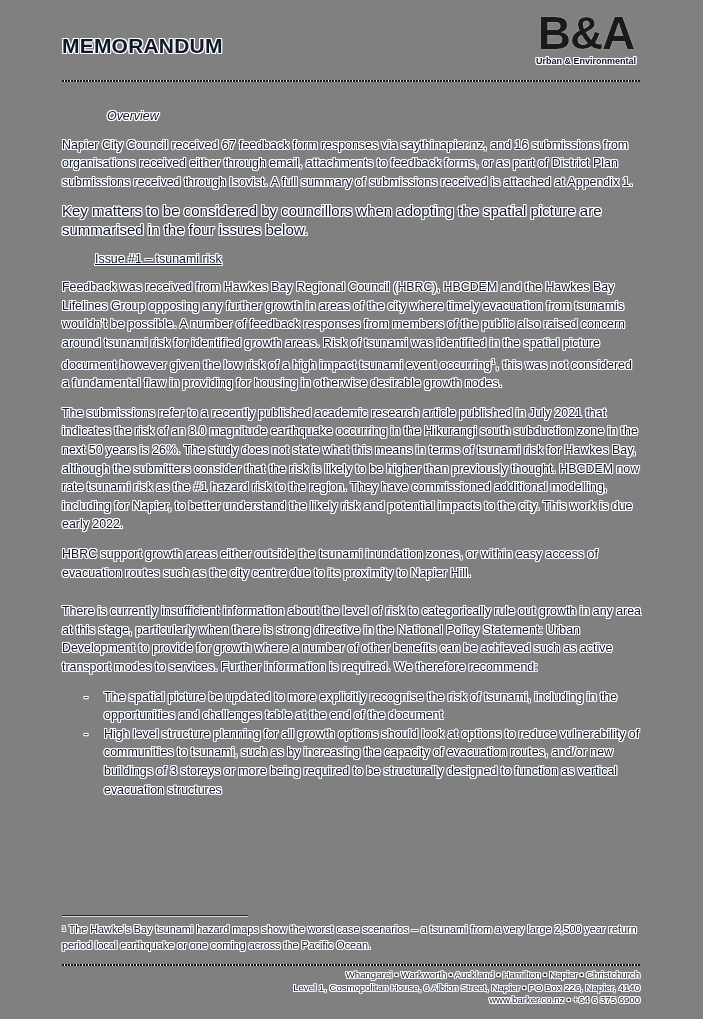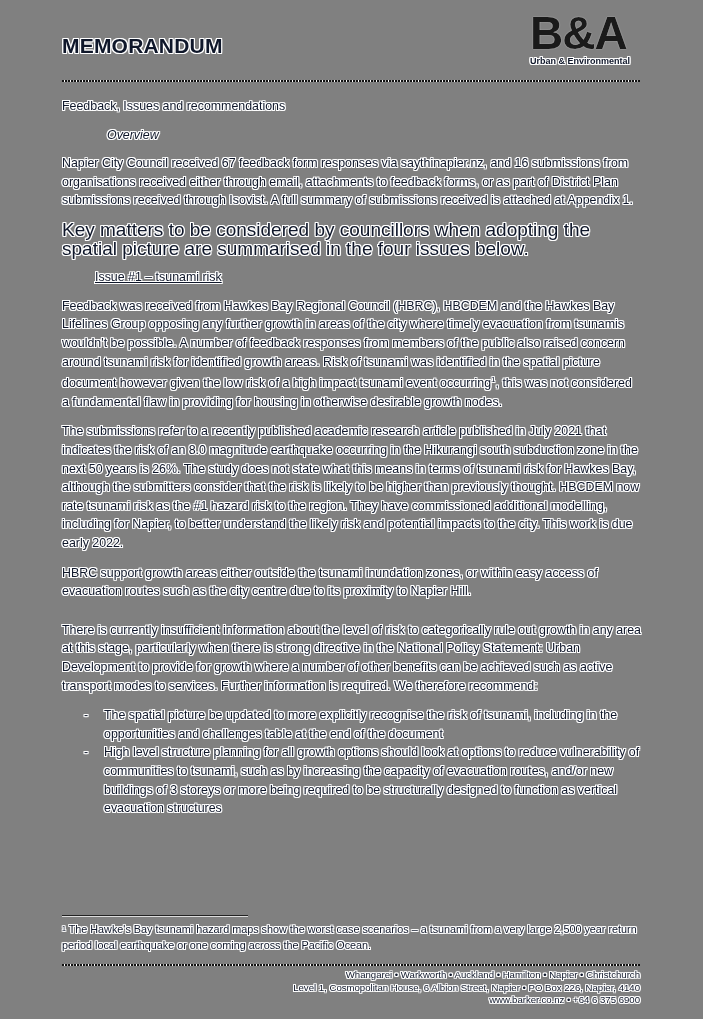--- a/index.html
+++ b/index.html
@@ -13,21 +13,21 @@
   .halo {
     color: #0f172a;
     text-shadow:
       -1px -1px 0 #fff, 1px -1px 0 #fff, -1px 1px 0 #fff, 1px 1px 0 #fff,
       0 -1px 0 #fff, 0 1px 0 #fff, -1px 0 0 #fff, 1px 0 0 #fff;
   }
   .title {
     position: absolute; left: 62px; top: 34px;
     font-size: 21px; font-weight: bold; letter-spacing: 0.2px;
   }
-  .logo { position: absolute; left: 530px; top: 10px; width: 112px; text-align: left; }
+  .logo { position: absolute; left: 530px; top: 10px; width: 112px; text-align: center; }
   .logo-mark {
     font-size: 46px; font-weight: bold; line-height: 46px; color: #1a1a1a;
     letter-spacing: -1px;
     text-shadow: 0 0 1px #fff;
   }
   .logo-sub { font-size: 9px; font-weight: bold; margin-top: 0; }
   .dotline {
     position: absolute; left: 62px; width: 578px; height: 2px;
     background-image: repeating-linear-gradient(90deg, #111 0 2px, #fff 2px 3px, #111 3px 5px, #aaa 5px 6px);
   }
@@ -52,27 +52,26 @@
 <div class="title halo">MEMORANDUM</div>
 
 <div class="logo">
   <div class="logo-mark">B&amp;A</div>
   <div class="logo-sub halo">Urban &amp; Environmental</div>
 </div>
 
 <div class="dotline" style="top:80px;"></div>
 
 <div class="content">
-  <p class="h-section halo">Feedback, Issues and recommendations</p>
   <div class="gap-s"></div>
   <p class="italic halo">Overview</p>
   <div class="gap-s"></div>
   <p class="halo">Napier City Council received 67 feedback form responses via saythinapier.nz, and 16 submissions from organisations received either through email, attachments to feedback forms, or as part of District Plan submissions received through Isovist. A full summary of submissions received is attached at Appendix 1.</p>
   <div class="gap-m"></div>
-  <p class="halo" style="font-size:19px;">Key matters to be considered by councillors when adopting the spatial picture are summarised in the four issues below.</p>
+  <p class="halo" style="font-size:15px;">Key matters to be considered by councillors when adopting the spatial picture are summarised in the four issues below.</p>
   <div class="gap-s"></div>
   <p class="underline halo">Issue #1 – tsunami risk</p>
   <div class="gap-s"></div>
   <p class="halo"><span>Feedback was received from Hawkes Bay Regional Council (HBRC), HBCDEM and the Hawkes Bay Lifelines Group opposing any further growth in areas of the city where timely evacuation from tsunamis wouldn't be possible. A number of feedback responses from members of the public also raised concern around tsunami risk for identified growth areas. Risk of tsunami was identified in the spatial picture document however given the low risk of a high impact tsunami event occurring</span><sup style="font-size:8px;">1</sup><span>, this was not considered a fundamental flaw in providing for housing in otherwise desirable growth nodes.</span></p>
   <div class="gap-m"></div>
   <p class="halo">The submissions refer to a recently published academic research article published in July 2021 that indicates the risk of an 8.0 magnitude earthquake occurring in the Hikurangi south subduction zone in the next 50 years is 26%. The study does not state what this means in terms of tsunami risk for Hawkes Bay, although the submitters consider that the risk is likely to be higher than previously thought. HBCDEM now rate tsunami risk as the #1 hazard risk to the region. They have commissioned additional modelling, including for Napier, to better understand the likely risk and potential impacts to the city. This work is due early 2022.</p>
   <div class="gap-m"></div>
   <p class="halo">HBRC support growth areas either outside the tsunami inundation zones, or within easy access of evacuation routes such as the city centre due to its proximity to Napier Hill.</p>
   <div class="gap-s"></div>
   <div class="gap-s"></div>

